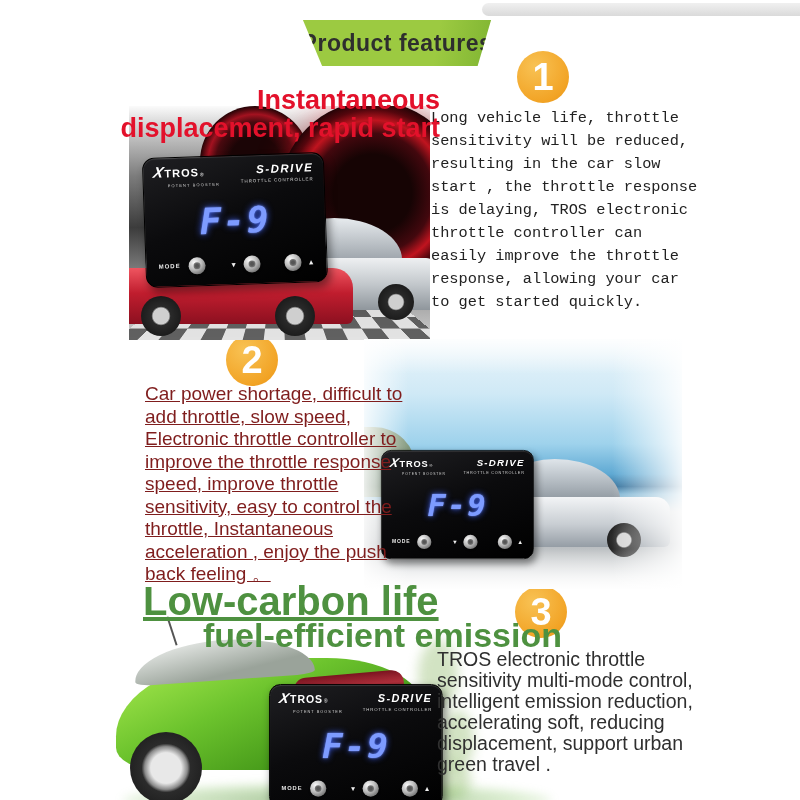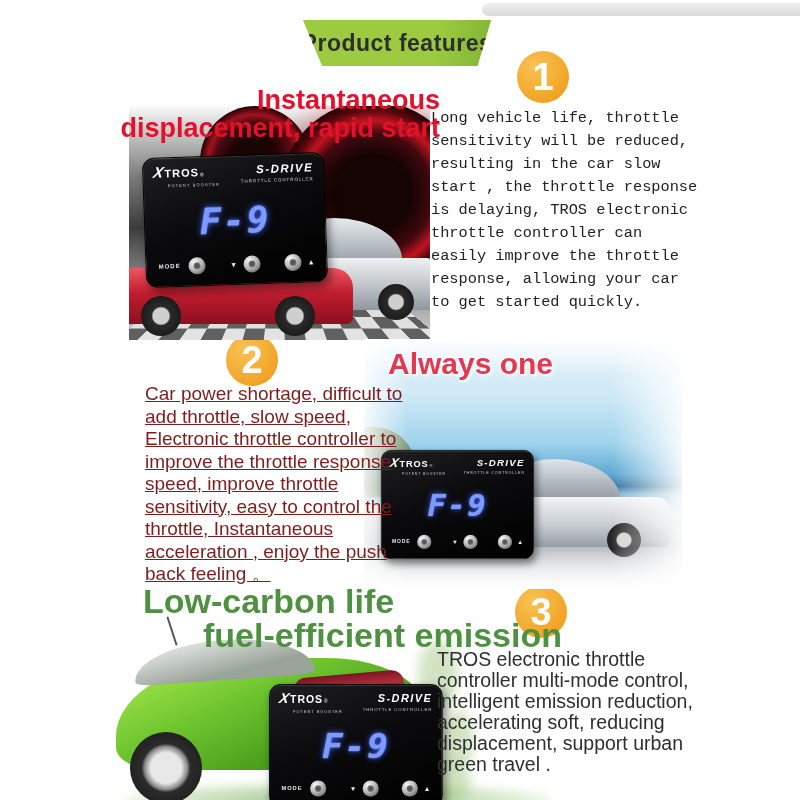--- a/index.html
+++ b/index.html
@@ -28,21 +28,21 @@
   .badge3{left:515px;top:586px;}
 
   
   .title-red{position:absolute;left:118px;top:86px;width:322px;text-align:right;
              color:#e3112b;font-weight:700;font-size:27px;line-height:28px;z-index:6;}
   .title-pink{position:absolute;left:388px;top:348px;width:280px;
               color:#e63750;font-weight:700;font-size:30px;line-height:31px;z-index:6;
               text-shadow:0 0 3px #fff,1px 1px 0 #fff,-1px -1px 0 #fff,2px 2px 3px rgba(255,255,255,.9);}
   .title-pink .l2{padding-left:14px;}
   .title-green{position:absolute;left:143px;top:584px;z-index:6;color:#4e9140;font-weight:700;}
-  .title-green .l1{font-size:34px;line-height:34px;}
+  .title-green .l1{font-size:40px;line-height:34px;text-decoration:underline;}
   .title-green .l2{font-size:34px;line-height:34px;padding-left:60px;}
 
   
   .body-text{position:absolute;color:#1d1d1d;z-index:5;white-space:normal;}
   .body1{left:431px;top:107px;width:268px;font-family:"Liberation Mono","DejaVu Sans Mono",monospace;
          font-size:15.3px;line-height:23px;color:#222;}
   .body2{left:145px;top:383px;width:262px;font-size:19px;line-height:22.5px;color:#7f1d1d;text-decoration:underline;}
   .body3{left:437px;top:649px;width:268px;font-size:19.5px;line-height:21px;color:#2f2f2f;}
 
   
@@ -225,21 +225,20 @@
     <div class="car-sedan">
       <div class="cabin"></div>
       <div class="body"></div>
       <div class="wheel w1"></div>
       <div class="wheel w2"></div>
     </div>
     <div class="fade"></div>
   </div>
 
   <div class="title-pink">
-    <div>Always one</div>
   </div>
 
   <div class="body-text body2">Car power shortage, difficult to add throttle, slow speed, Electronic throttle controller to improve the throttle response speed, improve throttle sensitivity, easy to control the throttle, Instantaneous acceleration , enjoy the push back feeling 。</div>
 
   <div class="devwrap dev2">
     <div class="device">
       <div class="dev-head">
         <div class="brand">
           <div class="brand-row">
             <span class="brand-x">X</span>
@@ -286,21 +285,21 @@
       <div class="cg-antenna"></div>
       <div class="cg-body"></div>
       <div class="cg-window"></div>
       <div class="cg-tail"></div>
       <div class="cg-exhaust"></div>
       <div class="cg-shadow"></div>
       <div class="cg-wheel"></div>
     </div>
   </div>
 
-  <div class="body-text body3">TROS electronic throttle controller multi-mode control, intelligent emission reduction, accelerating soft, reducing displacement, support urban green travel .</div>
+  <div class="body-text body3">TROS electronic throttle sensitivity multi-mode control, intelligent emission reduction, accelerating soft, reducing displacement, support urban green travel .</div>
 
   <div class="devwrap dev3">
     <div class="device">
       <div class="dev-head">
         <div class="brand">
           <div class="brand-row">
             <span class="brand-x">X</span>
             <span class="brand-txt">TROS</span>
             <span class="brand-reg">®</span>
           </div>

